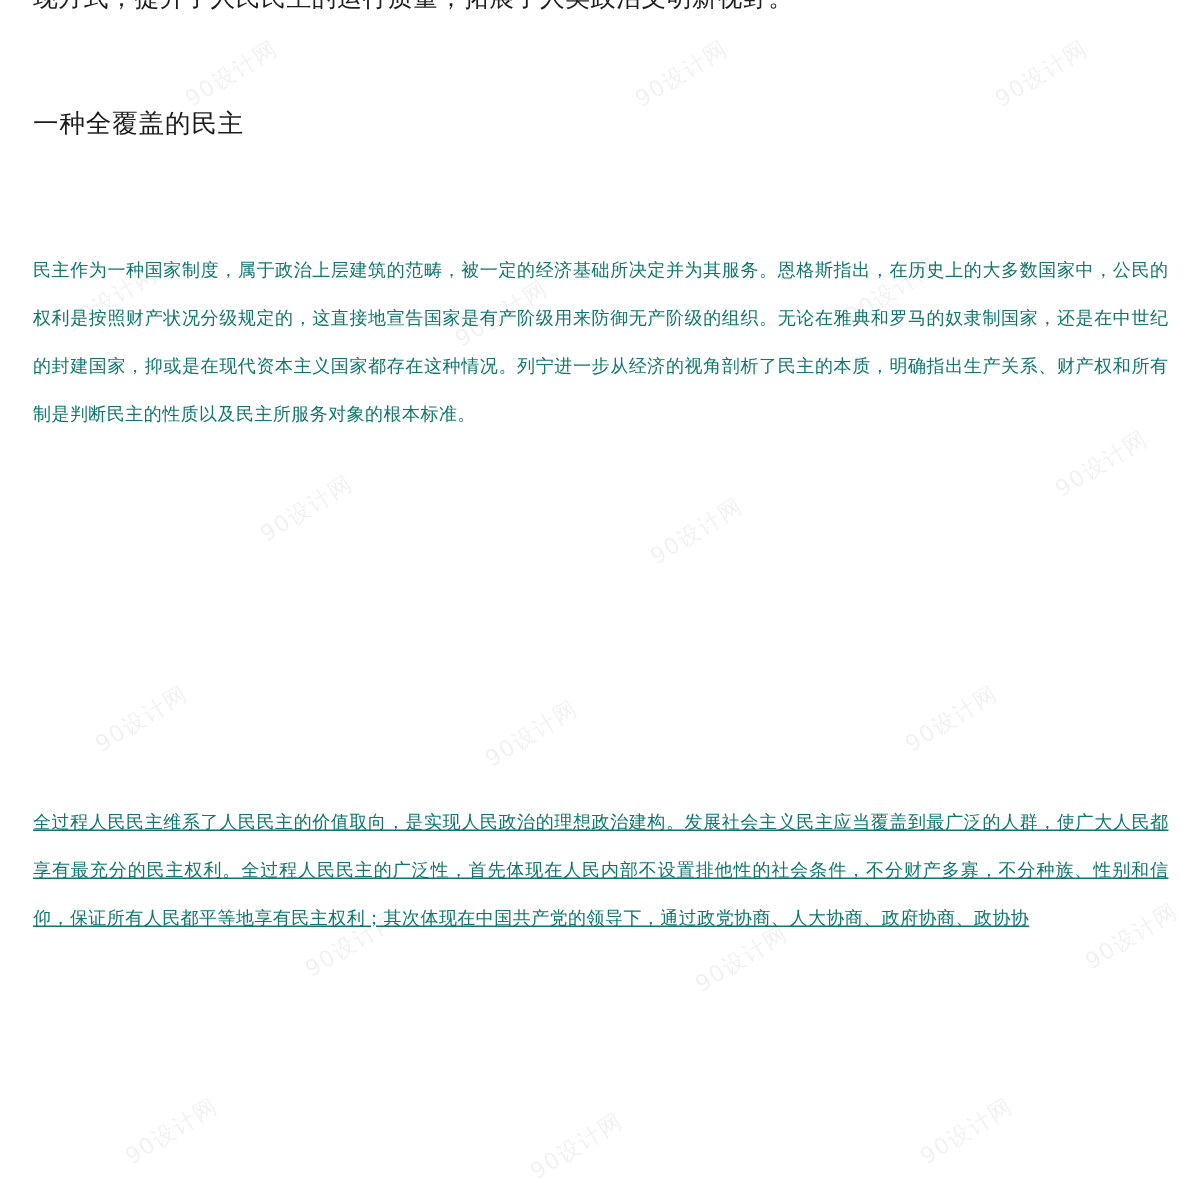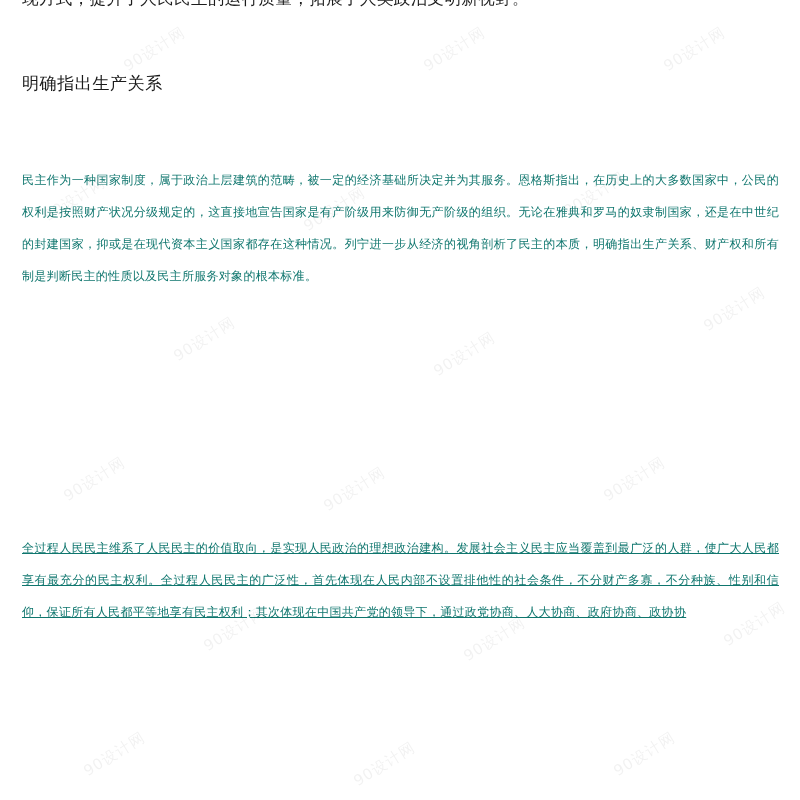--- a/index.html
+++ b/index.html
@@ -83,21 +83,21 @@
   }
 </style>
 </head>
 <body>
 
 <div id="page">
 
   <div class="doc-body">
     <div class="clipped-line">现方式，提升了人民民主的运行质量，拓展了人类政治文明新视野。</div>
 
-    <div class="section-heading">明确指出生产关系</div>
+    <div class="section-heading">一种全覆盖的民主</div>
 
     <p class="para" id="para1">民主作为一种国家制度，属于政治上层建筑的范畴，被一定的经济基础所决定并为其服务。恩格斯指出，在历史上的大多数国家中，公民的权利是按照财产状况分级规定的，这直接地宣告国家是有产阶级用来防御无产阶级的组织。无论在雅典和罗马的奴隶制国家，还是在中世纪的封建国家，抑或是在现代资本主义国家都存在这种情况。列宁进一步从经济的视角剖析了民主的本质，明确指出生产关系、财产权和所有制是判断民主的性质以及民主所服务对象的根本标准。</p>
 
     <p class="para" id="para2">全过程人民民主维系了人民民主的价值取向，是实现人民政治的理想政治建构。发展社会主义民主应当覆盖到最广泛的人群，使广大人民都享有最充分的民主权利。全过程人民民主的广泛性，首先体现在人民内部不设置排他性的社会条件，不分财产多寡，不分种族、性别和信仰，保证所有人民都平等地享有民主权利；其次体现在中国共产党的领导下，通过政党协商、人大协商、政府协商、政协协</p>
   </div>
 
   <div class="watermarks" id="watermark-layer">
       <span class="wm" style="left: 120px; top: 40px;">90设计网</span>
       <span class="wm" style="left: 420px; top: 40px;">90设计网</span>
       <span class="wm" style="left: 660px; top: 40px;">90设计网</span>

